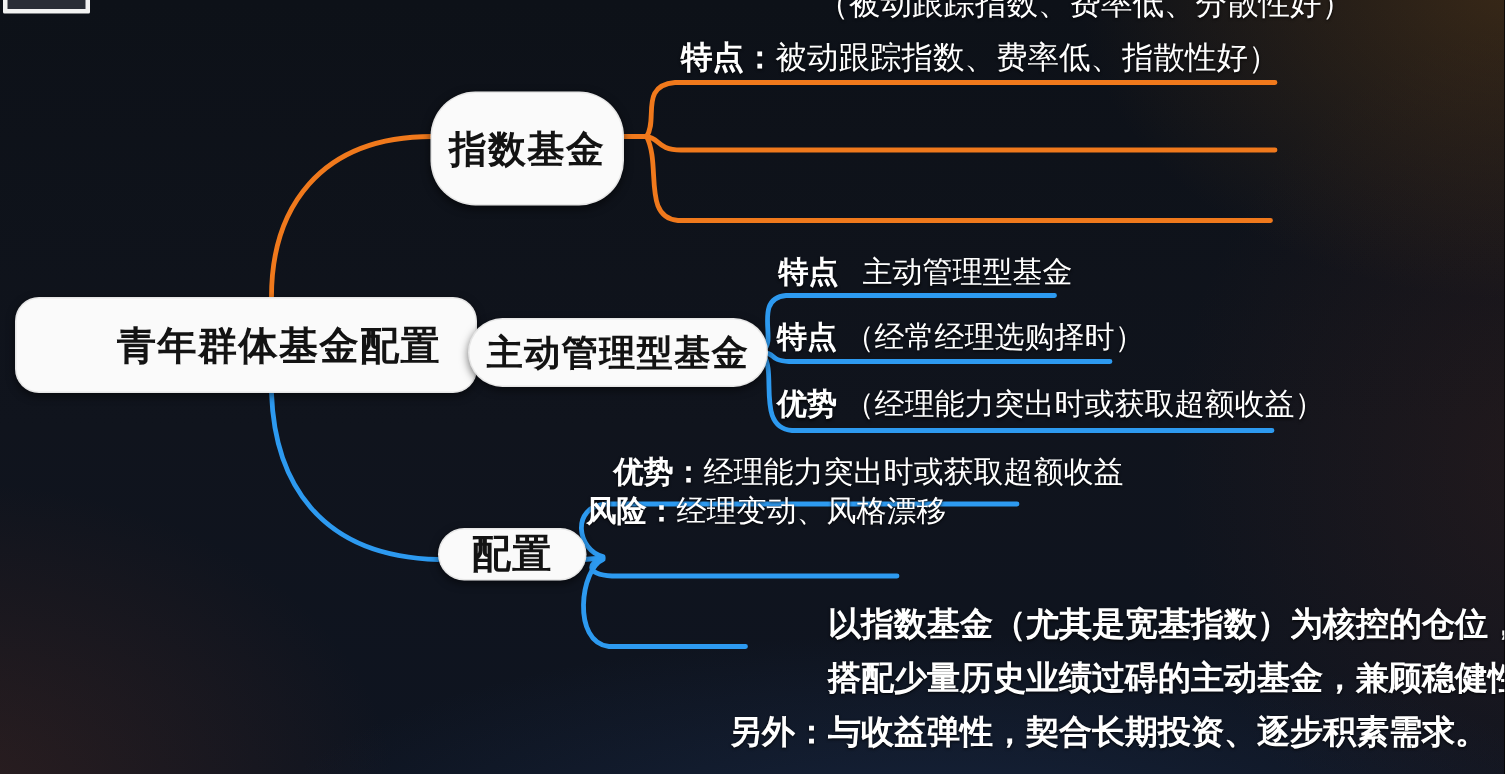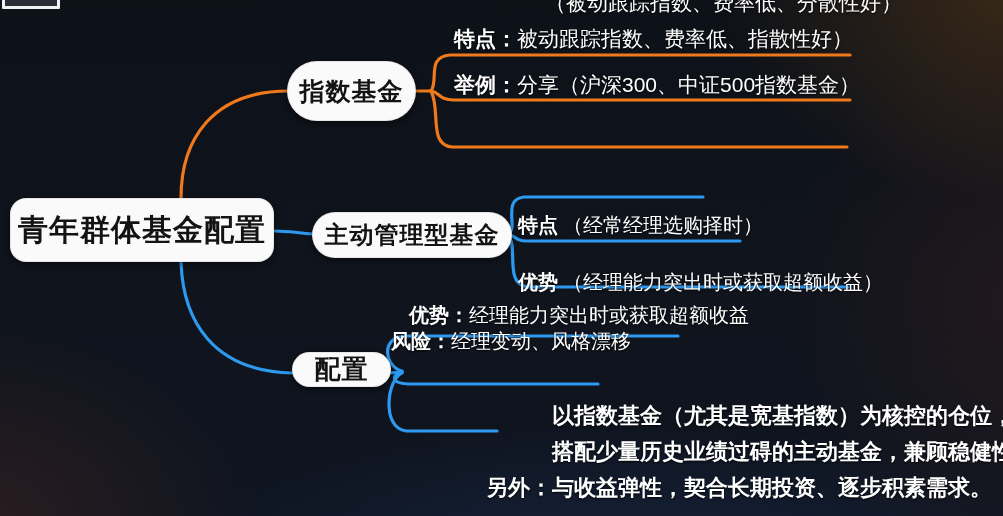--- a/index.html
+++ b/index.html
@@ -13,40 +13,40 @@
       radial-gradient(600px 180px at 62% 108%, rgba(42,74,128,.28), rgba(0,0,0,0) 75%),
       linear-gradient(180deg,#0d1118 0%,#10141d 55%,#0e1420 100%);
   }
   .connectors{position:absolute;left:0;top:0;pointer-events:none;}
   .node{
     position:absolute;display:flex;align-items:center;justify-content:center;
     background:#fafafa;color:#131313;font-weight:800;
     box-shadow:0 2px 6px rgba(0,0,0,.55), inset 0 0 0 1px rgba(0,0,0,.08);
     white-space:nowrap;letter-spacing:1px;
   }
-  .node.root{left:10px;top:198px;width:264px;height:64px;border-radius:16px;font-size:30px;font-weight:900;}
-  .node.b-index{left:287px;top:61px;width:129px;height:60px;border-radius:30px;font-size:25px;}
+  .node.root{left:10px;top:198px;width:264px;height:64px;border-radius:16px;font-size:26px;font-weight:900;padding-left:44px;}
+  .node.b-index{left:287px;top:61px;width:129px;height:76px;border-radius:30px;font-size:25px;}
   .node.b-active{left:312px;top:212px;width:200px;height:46px;border-radius:23px;font-size:24px;}
   .node.b-alloc{left:292px;top:352px;width:99px;height:35px;border-radius:22px;font-size:26px;}
   .leaf{
     position:absolute;color:#fff;white-space:nowrap;
     text-shadow:0 1px 2px rgba(0,0,0,.85);
   }
   .leaf .lbl{font-weight:700;}
   .leaf .txt{font-weight:500;}
   .sz-t{font-size:21px;line-height:26px;}
   .sz-m{font-size:20px;line-height:24px;}
   .sz-a{font-size:20px;line-height:26px;}
   .t0{left:545px;top:-10px;}
   .t1{left:454px;top:26px;}
   .t2{left:454px;top:72px;}
   .t3{left:454px;top:118px;}
   .m1{left:519px;top:170px;}
   .m2{left:518px;top:213px;}
-  .m3{left:518px;top:270px;}
+  .m3{left:518px;top:258px;}
   .m1 .lbl{margin-right:16px;font-weight:600;}
   .m2 .lbl,.m3 .lbl{margin-right:5px;font-weight:600;}
   .a1{left:389px;top:302px;margin-left:20px;}
   .a2{left:391px;top:328px;}
   .para{left:444px;top:398px;display:flex;align-items:flex-end;white-space:normal;margin-left:42px;}
   .para .lbl{font-size:22px;line-height:36px;flex:0 0 auto;}
   .para .txt{font-size:22px;line-height:36px;width:484px;font-weight:700;}
   .corner-fragment{
     position:absolute;left:2px;top:-11px;width:52px;height:14px;
     background:#2a2d36;border:3px solid #f2f2f2;border-radius:1px;
@@ -86,24 +86,24 @@
   <div class="node b-index">指数基金</div>
   <div class="node b-active">主动管理型基金</div>
   <div class="node b-alloc">配置</div>
 
   <div class="leaf sz-t t0">
     <span class="txt">（被动跟踪指数、费率低、分散性好）</span>
   </div>
   <div class="leaf sz-t t1">
     <span class="lbl">特点：</span><span class="txt">被动跟踪指数、费率低、指散性好）</span>
   </div>
-  <div class="leaf sz-t t2">
-    <span class="lbl">举例：</span><span class="txt">分享（沪深300、中证500指数基金）</span>
+
+  <div class="leaf sz-m m1">
+    <span class="lbl">特点</span><span class="txt">主动管理型基金</span>
   </div>
-
   <div class="leaf sz-m m2">
     <span class="lbl">特点</span><span class="txt">（经常经理选购择时）</span>
   </div>
   <div class="leaf sz-m m3">
     <span class="lbl">优势</span><span class="txt">（经理能力突出时或获取超额收益）</span>
   </div>
 
   <div class="leaf sz-a a1">
     <span class="lbl">优势：</span><span class="txt">经理能力突出时或获取超额收益</span>
   </div>

